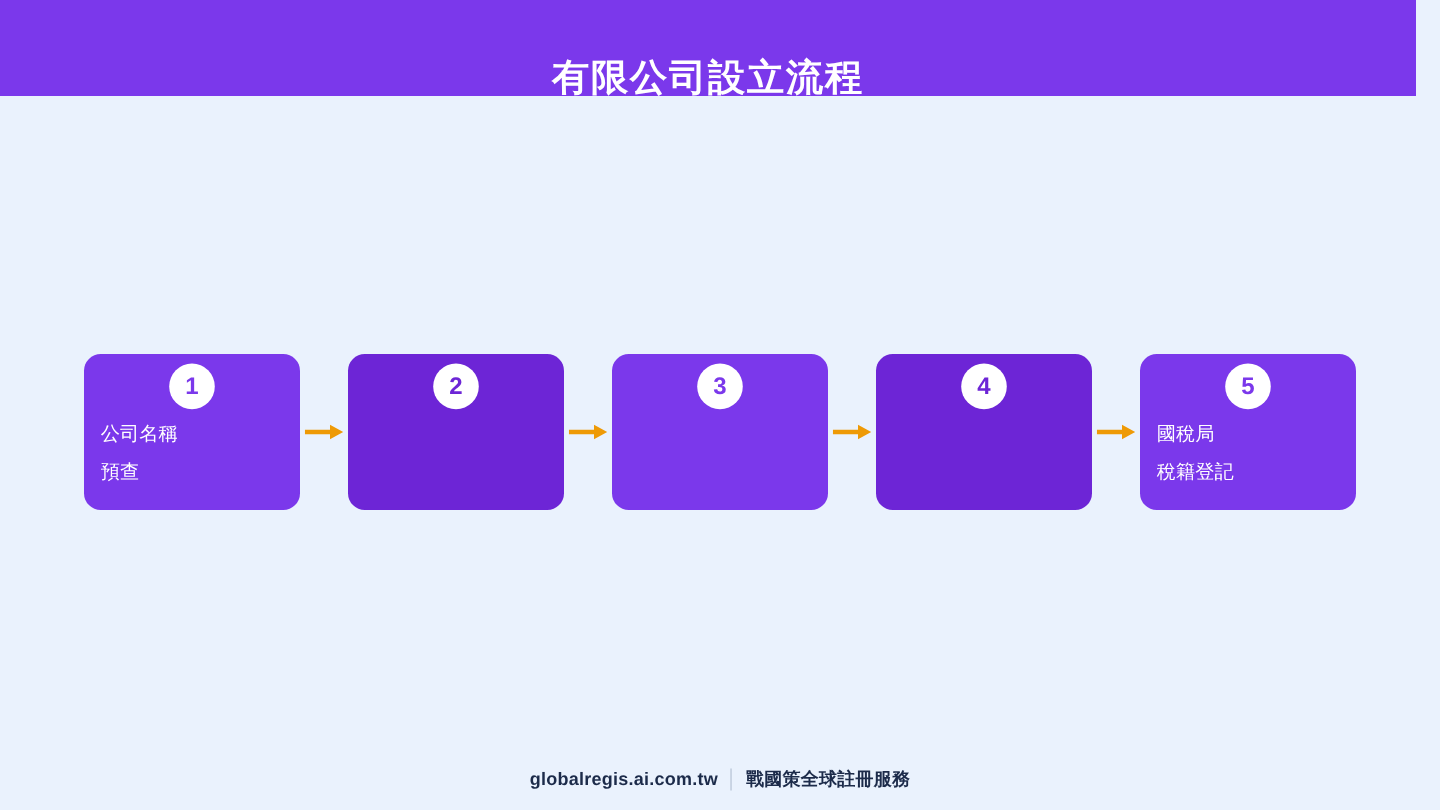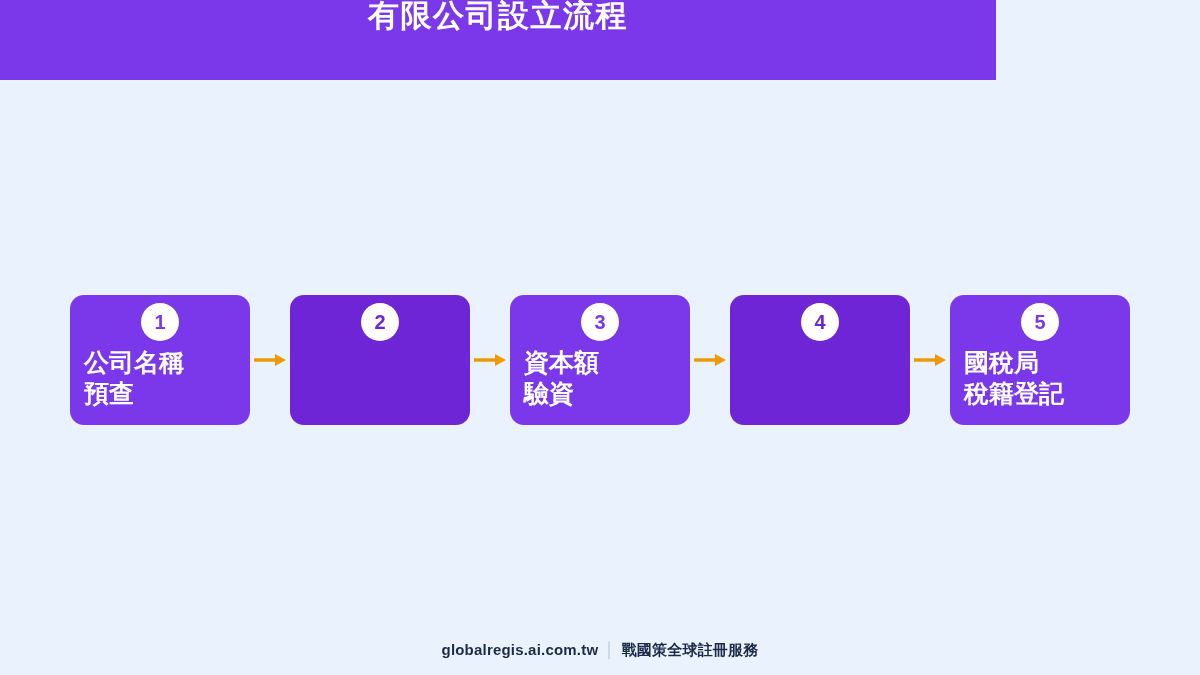--- a/index.html
+++ b/index.html
@@ -14,25 +14,25 @@
   body {
     background: #eaf2fd;
     font-family: "Liberation Sans", "DejaVu Sans", sans-serif;
     position: relative;
   }
 
   
   #header-bar {
     position: absolute;
     top: 0; left: 0;
-    width: 996px;
+    width: 1180px;
     height: 80px;
     background: #7b38eb;
     display: flex;
-    align-items: flex-start;
+    align-items: flex-end;
     justify-content: center;
   }
 
   #page-title {
     color: #ffffff;
     font-size: 31px;
     font-weight: bold;
     letter-spacing: 1.5px;
     line-height: 1;
   }
@@ -78,22 +78,22 @@
   }
 
   .step-card.tone-dark .step-badge { color: #6d25d6; }
 
   .step-text {
     position: absolute;
     left: 14px;
     top: 52px;
     right: 10px;
     color: #ffffff;
-    font-size: 25px;
-    font-weight: bold;
+    font-size: 16px;
+    font-weight: normal;
     line-height: 31px;
     white-space: pre-line;
   }
 
   .arrow-connector {
     flex: 0 0 40px;
     height: 130px;
     display: flex;
     align-items: center;
     justify-content: center;
@@ -162,22 +162,20 @@
   <div class="arrow-connector">
     <span>
       <svg width="32" height="16" viewBox="0 0 32 16">
         <path d="M0 6.2 H21 V2 L32 8 L21 14 V9.8 H0 Z" fill="#ee9a06"></path>
       </svg>
     </span>
   </div>
 
   <div class="step-card tone-light">
     <div class="step-badge">3</div>
-    <div class="step-text">資本額
-驗資</div>
   </div>
 
   <div class="arrow-connector">
     <span>
       <svg width="32" height="16" viewBox="0 0 32 16">
         <path d="M0 6.2 H21 V2 L32 8 L21 14 V9.8 H0 Z" fill="#ee9a06"></path>
       </svg>
     </span>
   </div>
 

